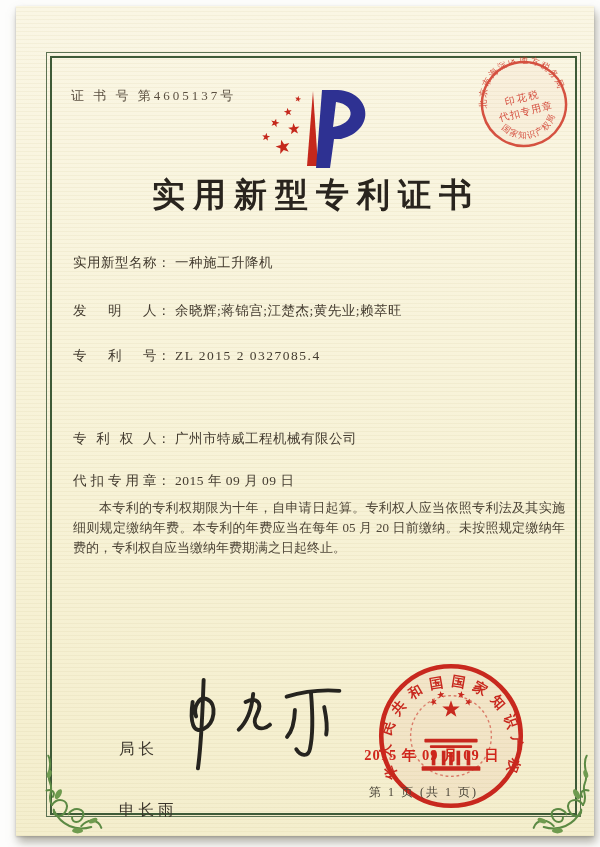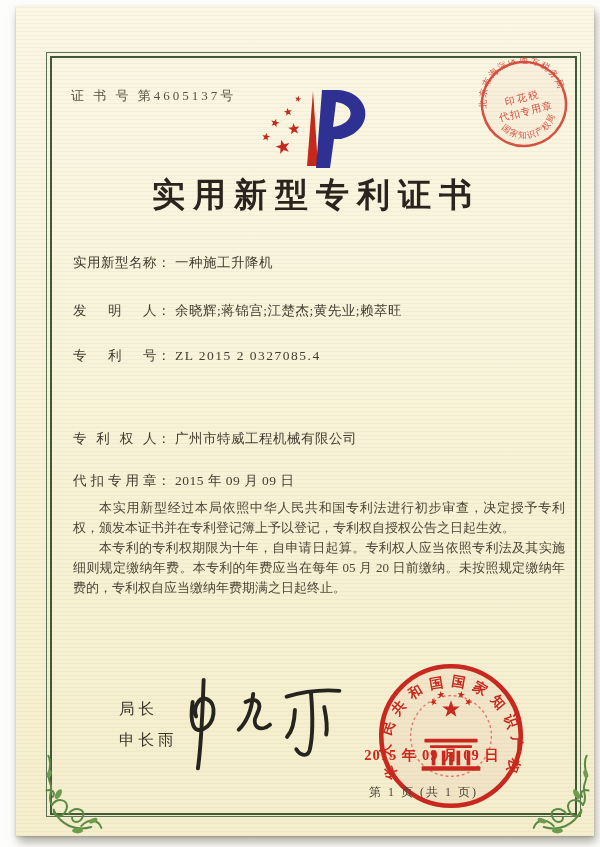--- a/index.html
+++ b/index.html
@@ -22,21 +22,21 @@
   .title{position:absolute;left:0;top:167px;width:600px;text-align:center;
          font-size:33px;font-weight:bold;letter-spacing:8px;color:#29241e;}
   .field{position:absolute;left:57px;font-size:13.5px;color:#443c30;letter-spacing:0.5px;white-space:nowrap;}
   .field .lbl{display:inline-block;width:84px;text-align:justify;text-align-last:justify;vertical-align:bottom;}
   .field .col{display:inline-block;margin-right:4px;}
   .paras{position:absolute;left:57px;top:492px;width:492px;font-size:13px;line-height:20px;
          color:#4e4638;text-align:justify;}
   .paras p{margin:0;text-indent:2em;}
   .official{position:absolute;left:103px;top:693px;font-size:15.5px;letter-spacing:4px;color:#3a342a;
             font-family:"Liberation Sans","DejaVu Sans",sans-serif;}
-  .official div{margin-bottom:10px;}
+  .official div{margin-bottom:10px;margin-top:40px;}
   .signature{position:absolute;left:148px;top:662px;transform:rotate(-2deg);}
   .seal{position:absolute;left:357px;top:652px;}
   .seal text{fill:#c8281e;font-family:"Liberation Serif",serif;font-weight:bold;}
   .seal-date{position:absolute;left:346px;top:740px;width:140px;text-align:center;
              font-size:14.5px;font-weight:bold;color:#d0261b;letter-spacing:1px;white-space:nowrap;}
   .footer{position:absolute;left:30px;top:778px;width:432px;text-align:right;
           font-size:12px;letter-spacing:2px;color:#4c463a;}
   .orn{position:absolute;width:64px;height:86px;}
   .orn-left{left:25px;top:746px;}
   .orn-right{left:514px;top:746px;transform:scaleX(-1);}
@@ -100,21 +100,20 @@
       <span class="lbl">专利号</span><span class="col">：</span><span style="letter-spacing:1.5px">ZL 2015 2 0327085.4</span>
     </div>
     <div class="field" style="top:424px">
       <span class="lbl">专利权人</span><span class="col">：</span><span>广州市特威工程机械有限公司</span>
     </div>
     <div class="field" style="top:466px">
       <span class="lbl">代扣专用章</span><span class="col">：</span><span>2015 年 09 月 09 日</span>
     </div>
 
     <div class="paras">
-      <p>本实用新型经过本局依照中华人民共和国专利法进行初步审查，决定授予专利权，颁发本证书并在专利登记簿上予以登记，专利权自授权公告之日起生效。</p>
       <p>本专利的专利权期限为十年，自申请日起算。专利权人应当依照专利法及其实施细则规定缴纳年费。本专利的年费应当在每年 05 月 20 日前缴纳。未按照规定缴纳年费的，专利权自应当缴纳年费期满之日起终止。</p>
     </div>
 
     <div class="official">
       <div>局长</div>
       <div>申长雨</div>
     </div>
 
     <svg class="signature" width="196" height="108" viewBox="0 0 200 110">
       <g fill="none" stroke="#26241f" stroke-width="4" stroke-linecap="round" stroke-linejoin="round">

